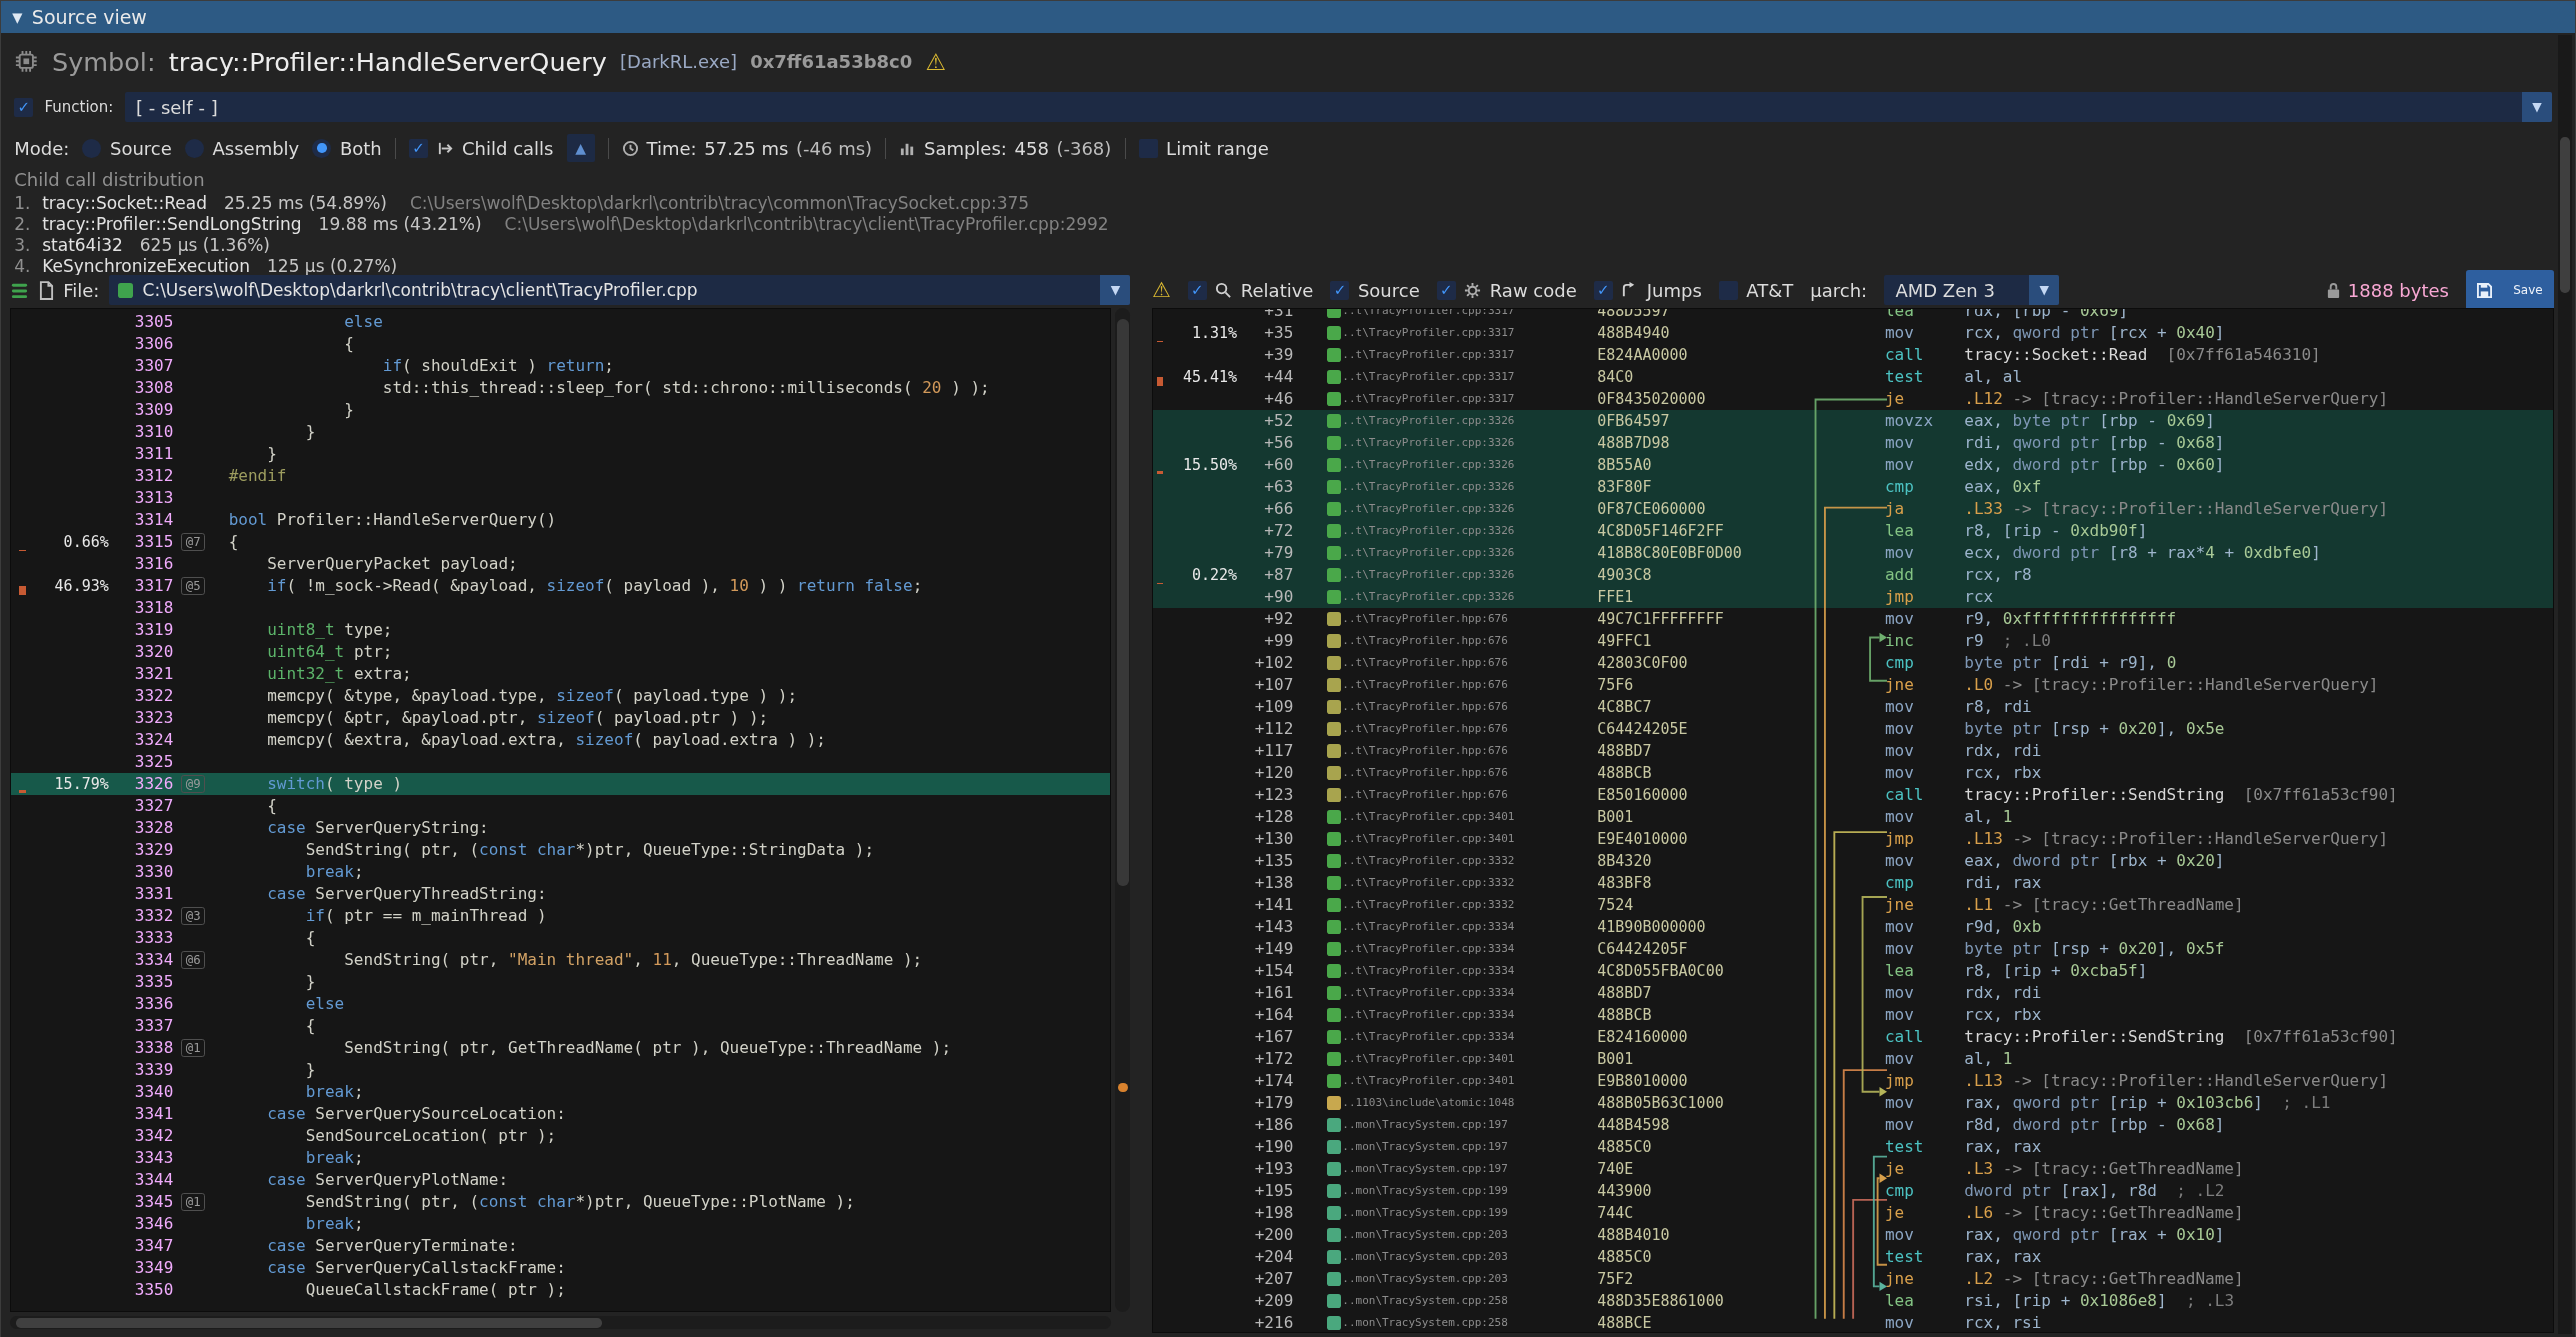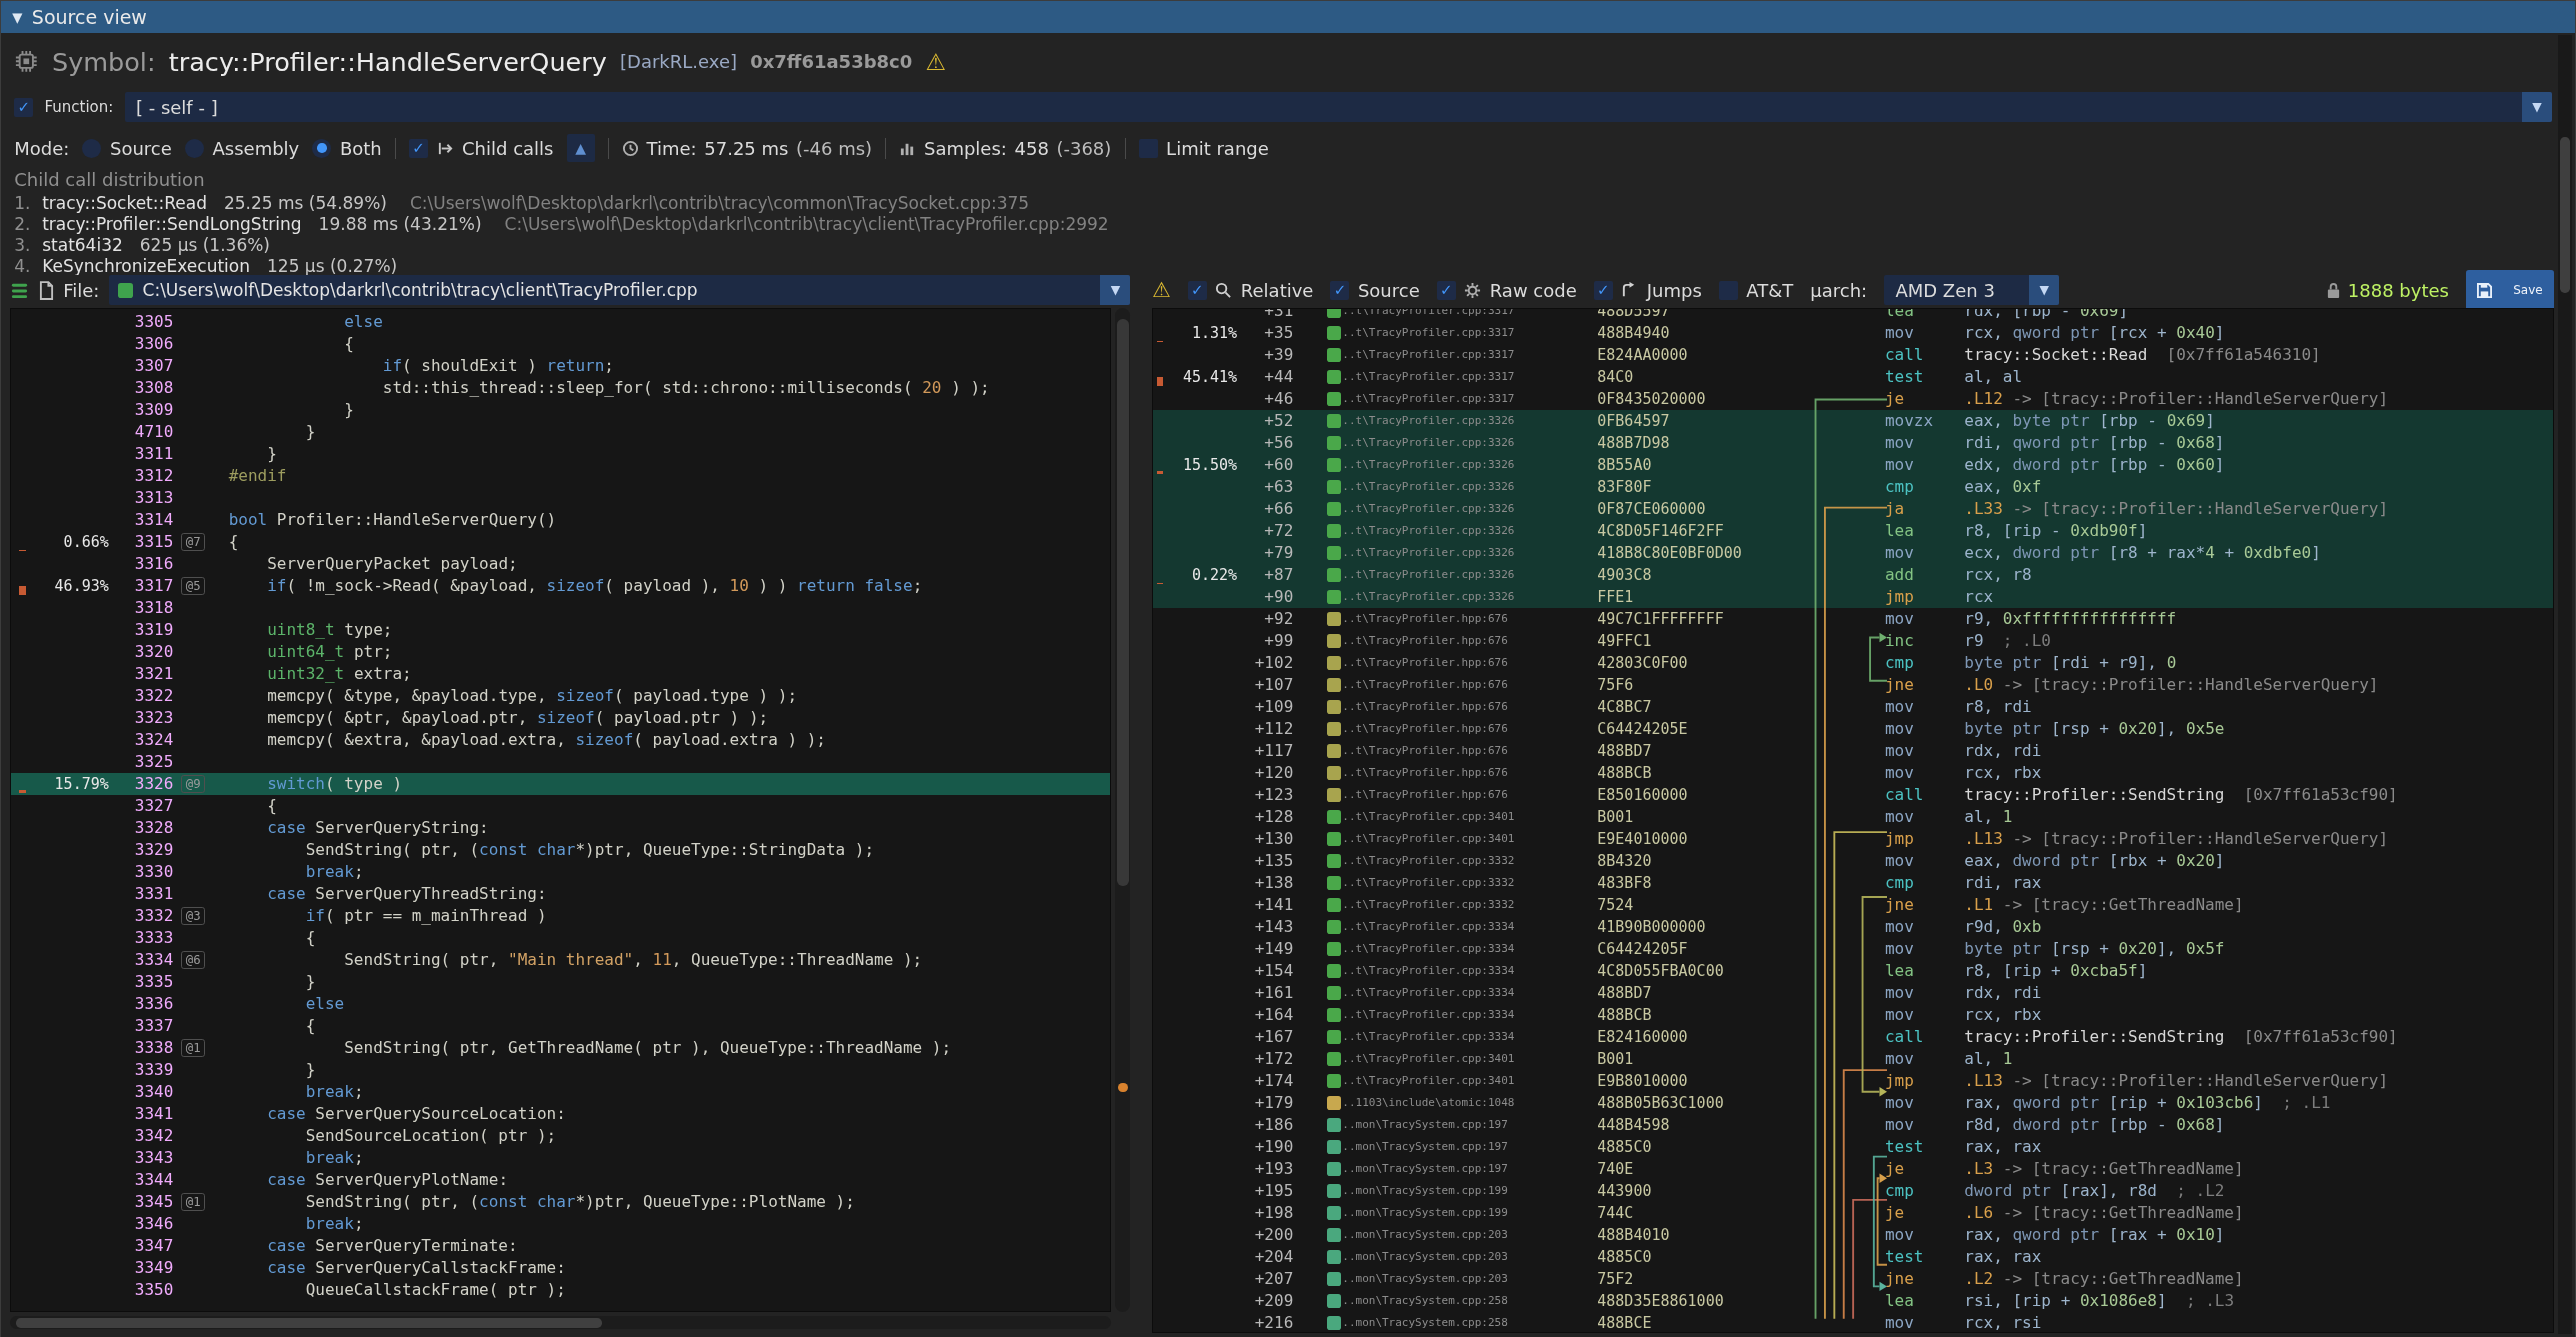--- a/index.html
+++ b/index.html
@@ -83,21 +83,21 @@
   .vscroll-left { position:absolute; right:0; top:34px; bottom:17px; width:15px; background:#1c1c1c; border-radius:7.6px; }
   .vscroll-left .thumb { position:absolute; left:1.9px; top:11.3px; width:11.3px; height:567px; background:#383838; border-radius:5.7px; }
   .vscroll-left .mark { position:absolute; left:2.8px; top:775px; width:9.4px; height:9.4px; border-radius:50%; background:#d8822e; }
   .main-vscroll { position:absolute; right:2.8px; top:34px; bottom:2.8px; width:14px; background:#191919; }
   .main-vscroll .thumb { position:absolute; left:1.9px; top:102px; width:10.4px; height:156px; background:#3f3f3f; border-radius:4.7px; }
 
   
   .asm-header { position:absolute; left:0; right:0; top:0; height:32px; display:flex; align-items:center; gap:17px; font-size:18px; }
   .uarch-combo { width:175px; height:30px; }
   .save-btn { display:flex; align-items:center; gap:21px; background:#2e5f9f; border-radius:2.8px; height:40px; padding:0 11.3px; color:#f0f4fa; font-size:12px; }
-  .bytes-group { margin-left:auto; display:flex; align-items:center; gap:7px; color:#bef264; }
+  .bytes-group { margin-left:auto; display:flex; align-items:center; gap:7px; color:#f9a8d4; }
 
   
   #asm-rows { position:absolute; inset:0; margin-top:-9.4px; }
   .asm-row { display:flex; align-items:center; height:22px; line-height:22px; padding-left:3.8px; font-family:"DejaVu Sans Mono",monospace; font-size:16px; white-space:pre; position:relative; }
   .asm-row.hl { background:#143830; }
   .abar { width:6.6px; height:20px; position:relative; margin-right:5.7px; flex:none; }
   .abar i { position:absolute; bottom:0.9px; left:0; width:100%; background:#c75a33; display:block; }
   .apct { width:68px; text-align:right; margin-right:13.2px; color:#e8e8e8; font-size:15px; flex:none; }
   .aoff { width:43px; text-align:right; color:#b8b8b8; flex:none; }
   .aicon { width:14px; height:14px; border-radius:2.8px; margin-left:34px; flex:none; }
@@ -242,21 +242,21 @@
         <span class="carrow">▼</span>
       </div>
     </div>
     <div class="pane-body">
       <div id="source-rows">
           <div class="src-row"><div class="gbar"></div><span class="gpct"></span><span class="gnum">3305</span><div class="gmark"></div><div class="gcode"><span class="tk-code">            </span><span class="tk-kw">else</span></div></div>
           <div class="src-row"><div class="gbar"></div><span class="gpct"></span><span class="gnum">3306</span><div class="gmark"></div><div class="gcode"><span class="tk-code">            {</span></div></div>
           <div class="src-row"><div class="gbar"></div><span class="gpct"></span><span class="gnum">3307</span><div class="gmark"></div><div class="gcode"><span class="tk-code">                </span><span class="tk-kw">if</span><span class="tk-code">( </span><span class="tk-code">shouldExit</span><span class="tk-code"> ) </span><span class="tk-kw">return</span><span class="tk-code">;</span></div></div>
           <div class="src-row"><div class="gbar"></div><span class="gpct"></span><span class="gnum">3308</span><div class="gmark"></div><div class="gcode"><span class="tk-code">                </span><span class="tk-code">std</span><span class="tk-code">::</span><span class="tk-code">this_thread</span><span class="tk-code">::</span><span class="tk-code">sleep_for</span><span class="tk-code">( </span><span class="tk-code">std</span><span class="tk-code">::</span><span class="tk-code">chrono</span><span class="tk-code">::</span><span class="tk-code">milliseconds</span><span class="tk-code">( </span><span class="tk-num">20</span><span class="tk-code"> ) );</span></div></div>
           <div class="src-row"><div class="gbar"></div><span class="gpct"></span><span class="gnum">3309</span><div class="gmark"></div><div class="gcode"><span class="tk-code">            }</span></div></div>
-          <div class="src-row"><div class="gbar"></div><span class="gpct"></span><span class="gnum">4710</span><div class="gmark"></div><div class="gcode"><span class="tk-code">        }</span></div></div>
+          <div class="src-row"><div class="gbar"></div><span class="gpct"></span><span class="gnum">3310</span><div class="gmark"></div><div class="gcode"><span class="tk-code">        }</span></div></div>
           <div class="src-row"><div class="gbar"></div><span class="gpct"></span><span class="gnum">3311</span><div class="gmark"></div><div class="gcode"><span class="tk-code">    }</span></div></div>
           <div class="src-row"><div class="gbar"></div><span class="gpct"></span><span class="gnum">3312</span><div class="gmark"></div><div class="gcode"><span class="tk-pre">#endif</span></div></div>
           <div class="src-row"><div class="gbar"></div><span class="gpct"></span><span class="gnum">3313</span><div class="gmark"></div><div class="gcode"></div></div>
           <div class="src-row"><div class="gbar"></div><span class="gpct"></span><span class="gnum">3314</span><div class="gmark"></div><div class="gcode"><span class="tk-kw">bool</span><span class="tk-code"> </span><span class="tk-code">Profiler</span><span class="tk-code">::</span><span class="tk-code">HandleServerQuery</span><span class="tk-code">()</span></div></div>
           <div class="src-row"><div class="gbar"><i style="height: 6%;"></i></div><span class="gpct">0.66%</span><span class="gnum">3315</span><div class="gmark"><b>@7</b></div><div class="gcode"><span class="tk-code">{</span></div></div>
           <div class="src-row"><div class="gbar"></div><span class="gpct"></span><span class="gnum">3316</span><div class="gmark"></div><div class="gcode"><span class="tk-code">    </span><span class="tk-code">ServerQueryPacket</span><span class="tk-code"> </span><span class="tk-code">payload</span><span class="tk-code">;</span></div></div>
           <div class="src-row"><div class="gbar"><i style="height: 46.93%;"></i></div><span class="gpct">46.93%</span><span class="gnum">3317</span><div class="gmark"><b>@5</b></div><div class="gcode"><span class="tk-code">    </span><span class="tk-kw">if</span><span class="tk-code">( !</span><span class="tk-code">m_sock</span><span class="tk-code">-&gt;</span><span class="tk-code">Read</span><span class="tk-code">( &amp;</span><span class="tk-code">payload</span><span class="tk-code">, </span><span class="tk-kw">sizeof</span><span class="tk-code">( </span><span class="tk-code">payload</span><span class="tk-code"> ), </span><span class="tk-num">10</span><span class="tk-code"> ) ) </span><span class="tk-kw">return</span><span class="tk-code"> </span><span class="tk-kw">false</span><span class="tk-code">;</span></div></div>
           <div class="src-row"><div class="gbar"></div><span class="gpct"></span><span class="gnum">3318</span><div class="gmark"></div><div class="gcode"></div></div>
           <div class="src-row"><div class="gbar"></div><span class="gpct"></span><span class="gnum">3319</span><div class="gmark"></div><div class="gcode"><span class="tk-code">    </span><span class="tk-type">uint8_t</span><span class="tk-code"> </span><span class="tk-code">type</span><span class="tk-code">;</span></div></div>
           <div class="src-row"><div class="gbar"></div><span class="gpct"></span><span class="gnum">3320</span><div class="gmark"></div><div class="gcode"><span class="tk-code">    </span><span class="tk-type">uint64_t</span><span class="tk-code"> </span><span class="tk-code">ptr</span><span class="tk-code">;</span></div></div>

